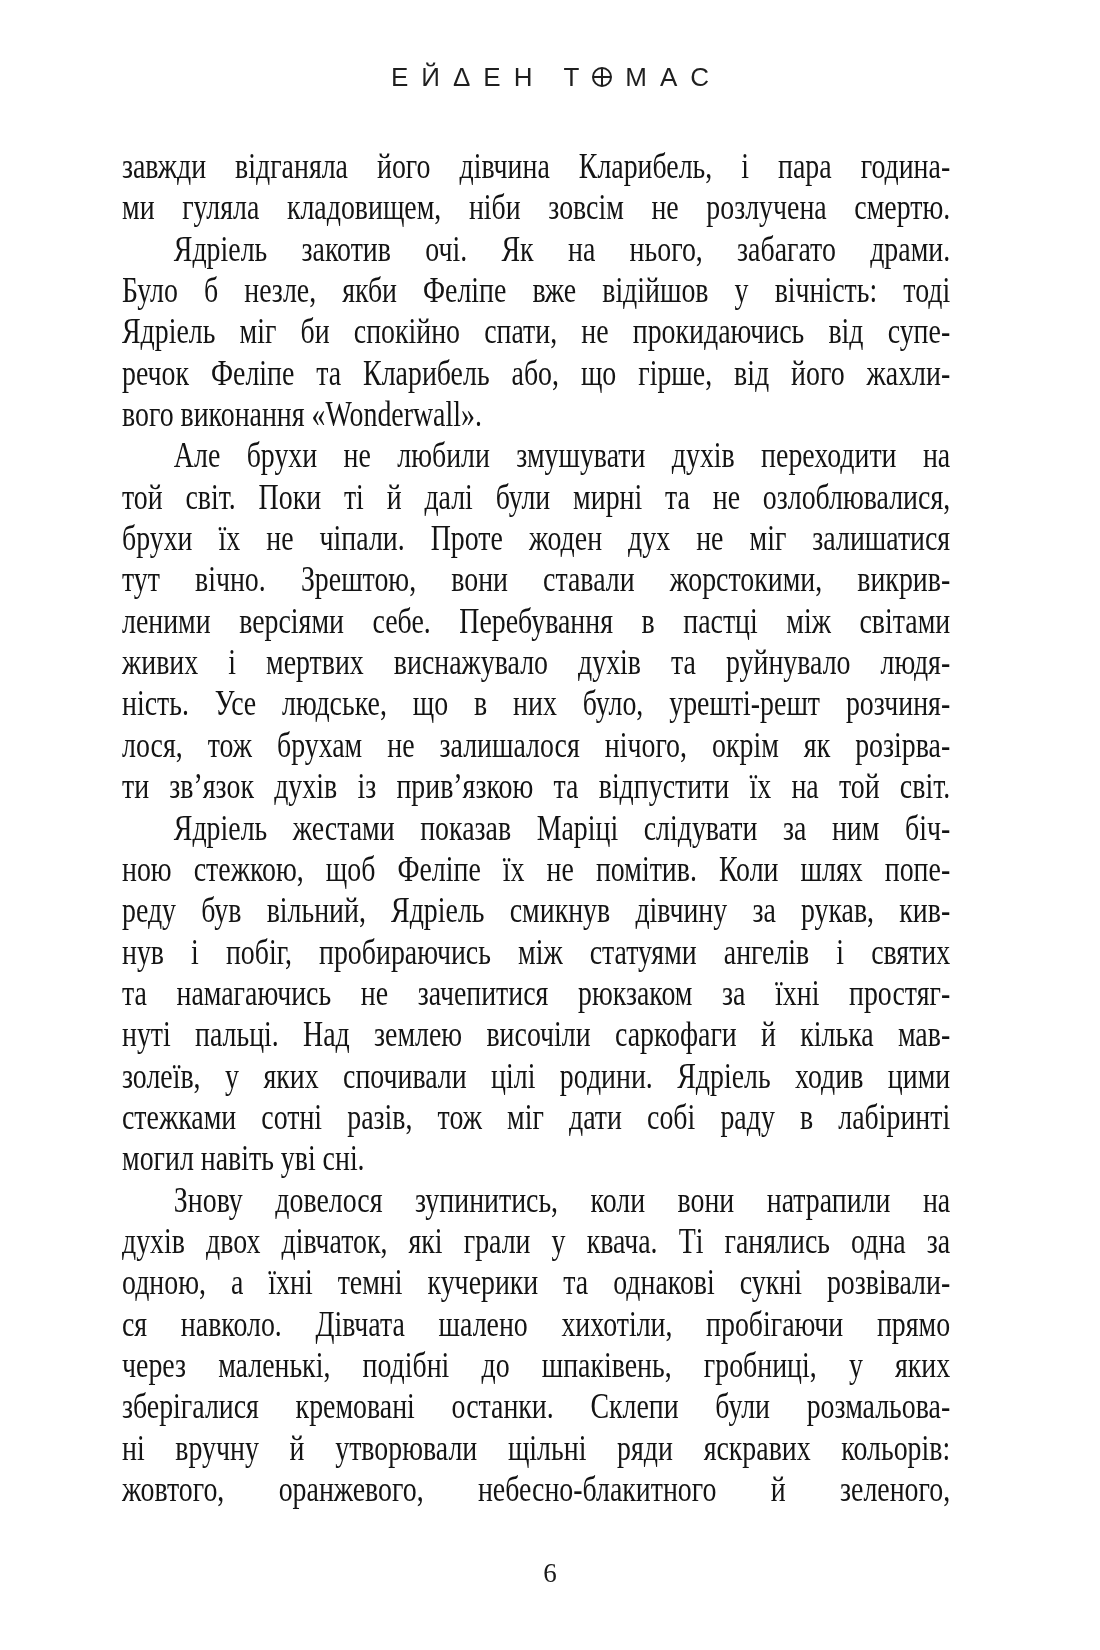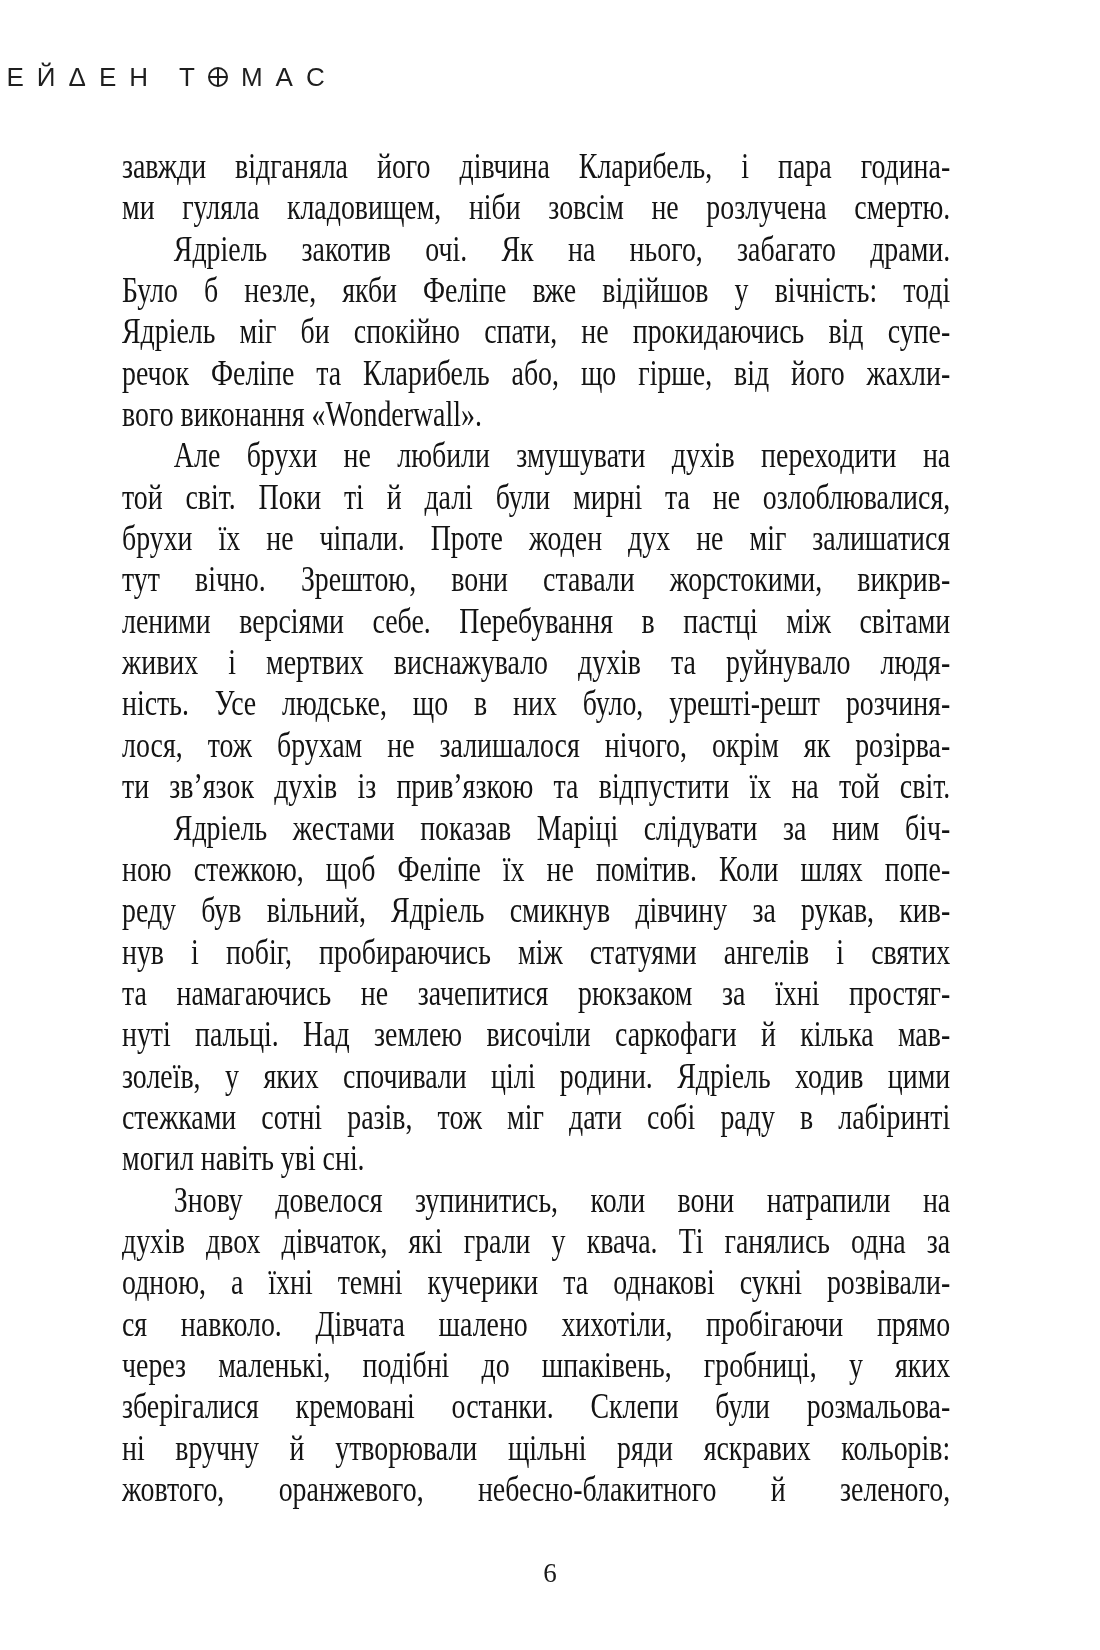--- a/index.html
+++ b/index.html
@@ -18,20 +18,21 @@
     background: #ffffff;
   }
 
   
   .running-head {
     position: absolute;
     top: 60px;
     left: 0;
     width: 1100px;
     height: 34px;
+    text-align: center;
     font-family: "Liberation Sans", sans-serif;
     font-size: 26px;
     font-weight: 400;
     color: #1f1f1f;
     letter-spacing: 0;
     line-height: 34px;
     white-space: nowrap;
   }
   .hchar {
     display: inline-block;

